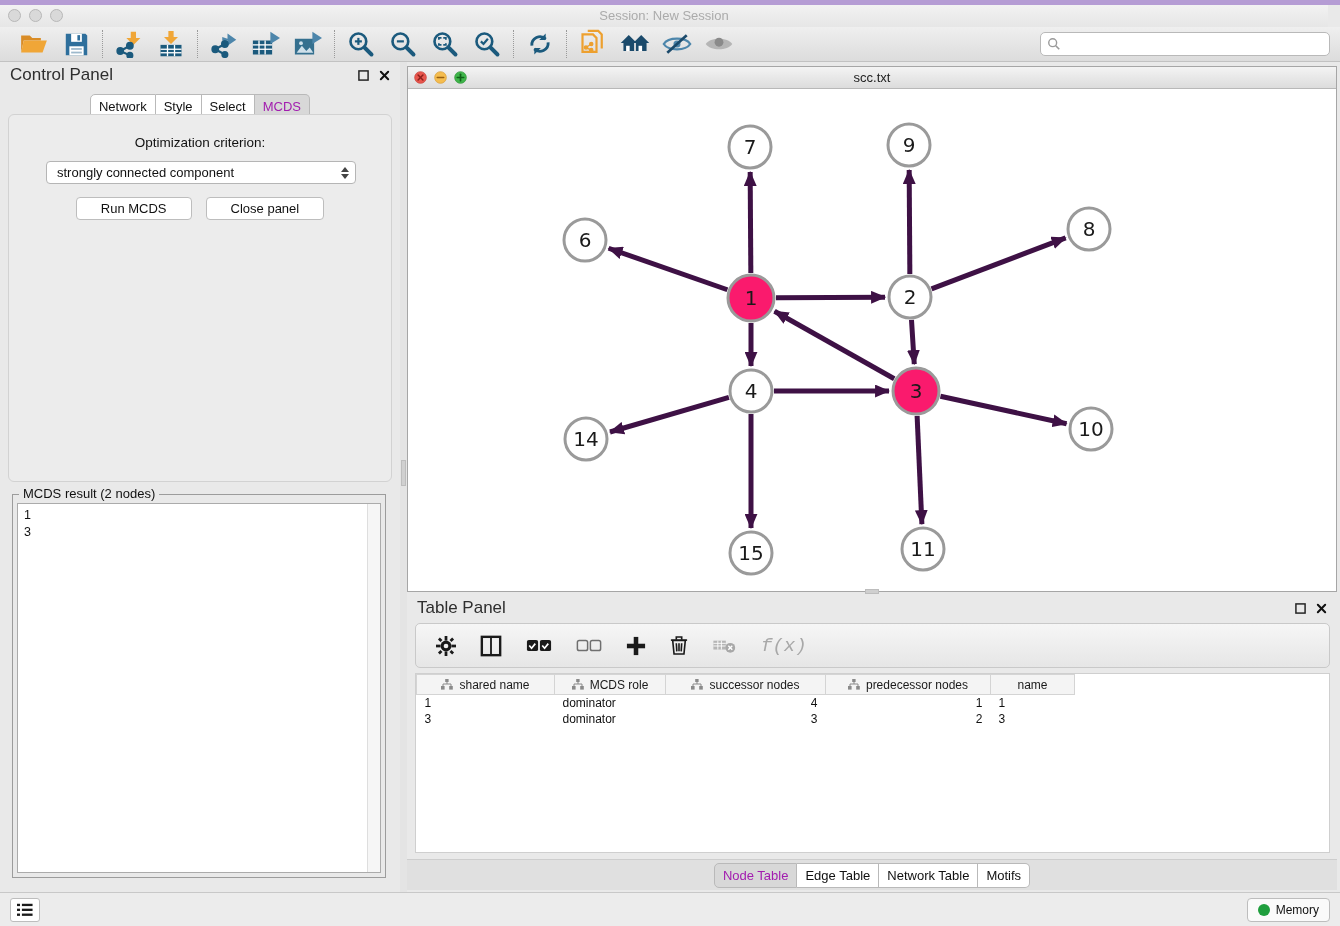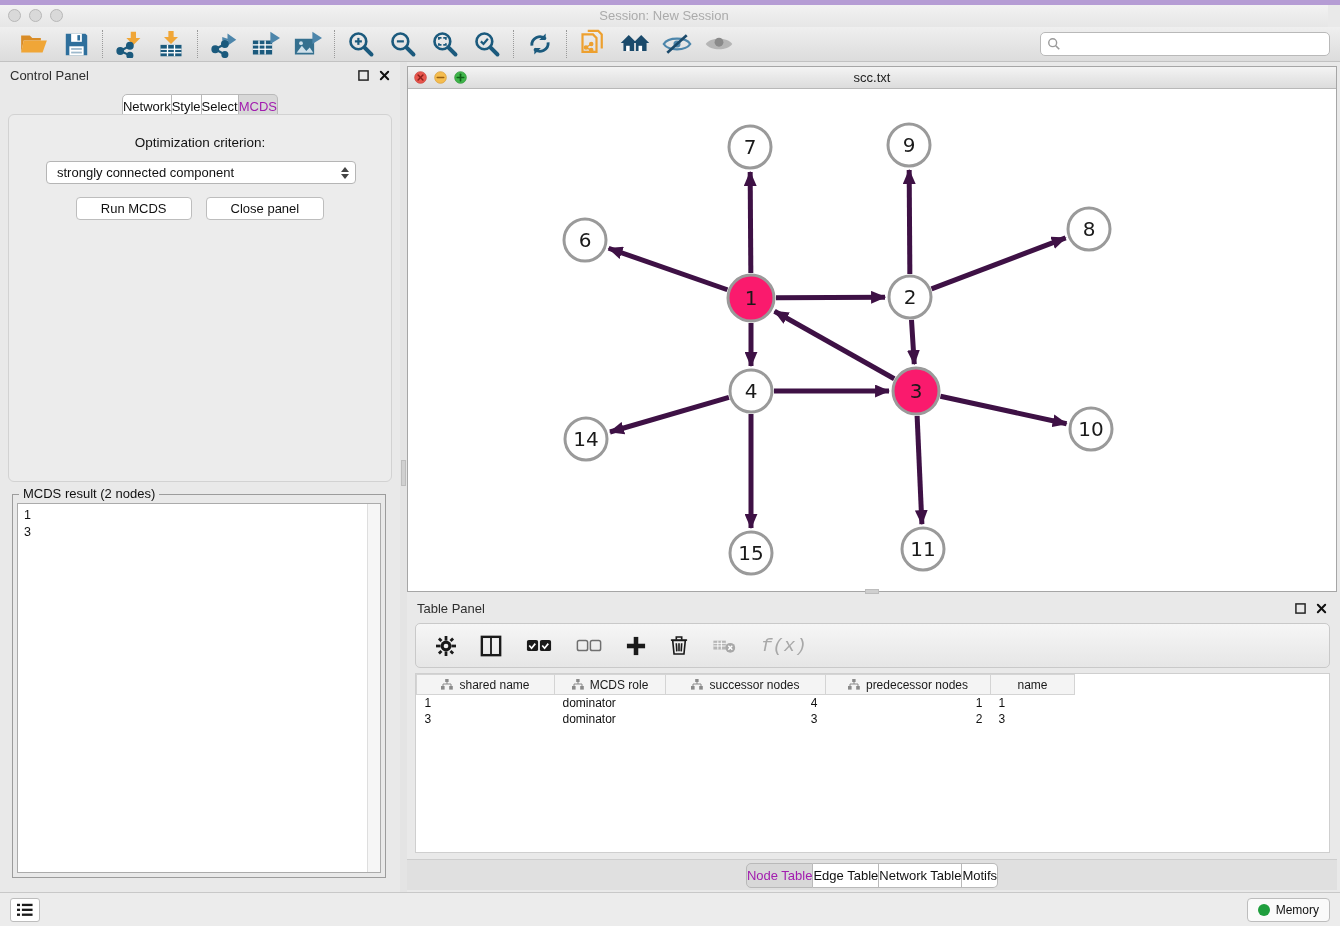--- a/index.html
+++ b/index.html
@@ -27,24 +27,24 @@
                  display:flex; align-items:center; padding:0 6px; }
   .search-wrap input { border:none; outline:none; flex:1; font-size:12px; margin-left:4px;
                        font-family:"Liberation Sans",sans-serif; background:transparent; }
 
   
   .main { position:absolute; left:0; top:62px; width:1340px; height:830px; }
 
   
   .control-panel { position:absolute; left:0; top:0; width:400px; height:830px; background:#e9e9e9; }
   .panel-head { height:26px; display:flex; align-items:center; padding:0 10px; }
-  .panel-head .ph-title { font-size:13px; color:#2e2e2e; flex:1; }
+  .panel-head .ph-title { font-size:17px; color:#2e2e2e; flex:1; }
   .panel-icons { display:flex; gap:10px; align-items:center; }
   .cp-tabs { display:flex; justify-content:center; margin-top:6px; }
-  .seg-tab { font-size:13px; padding:4px 0; background:#fff; border:1px solid #b9b9b9;
+  .seg-tab { font-size:13px; padding:4px 8px; background:#fff; border:1px solid #b9b9b9;
              border-left:none; color:#111; cursor:default; }
   .seg-tab:first-child { border-left:1px solid #b9b9b9; border-radius:5px 0 0 5px; }
   .seg-tab:last-child { border-radius:0 5px 5px 0; }
   .seg-tab.active { background:#d8d8d8; color:#a21caf; }
   .cp-card { position:absolute; left:8px; top:52px; width:384px; height:368px;
              background:#ececec; border:1px solid #d2d2d2; border-radius:6px; }
   .opt-label { text-align:center; margin-top:20px; font-size:13.5px; color:#111; }
   .dropdown { position:absolute; left:37px; top:46px; width:310px; height:23px; background:#fff;
               border:1px solid #b5b5b5; border-radius:4px; display:flex; align-items:center;
               font-size:13px; padding-left:10px; color:#111; }

